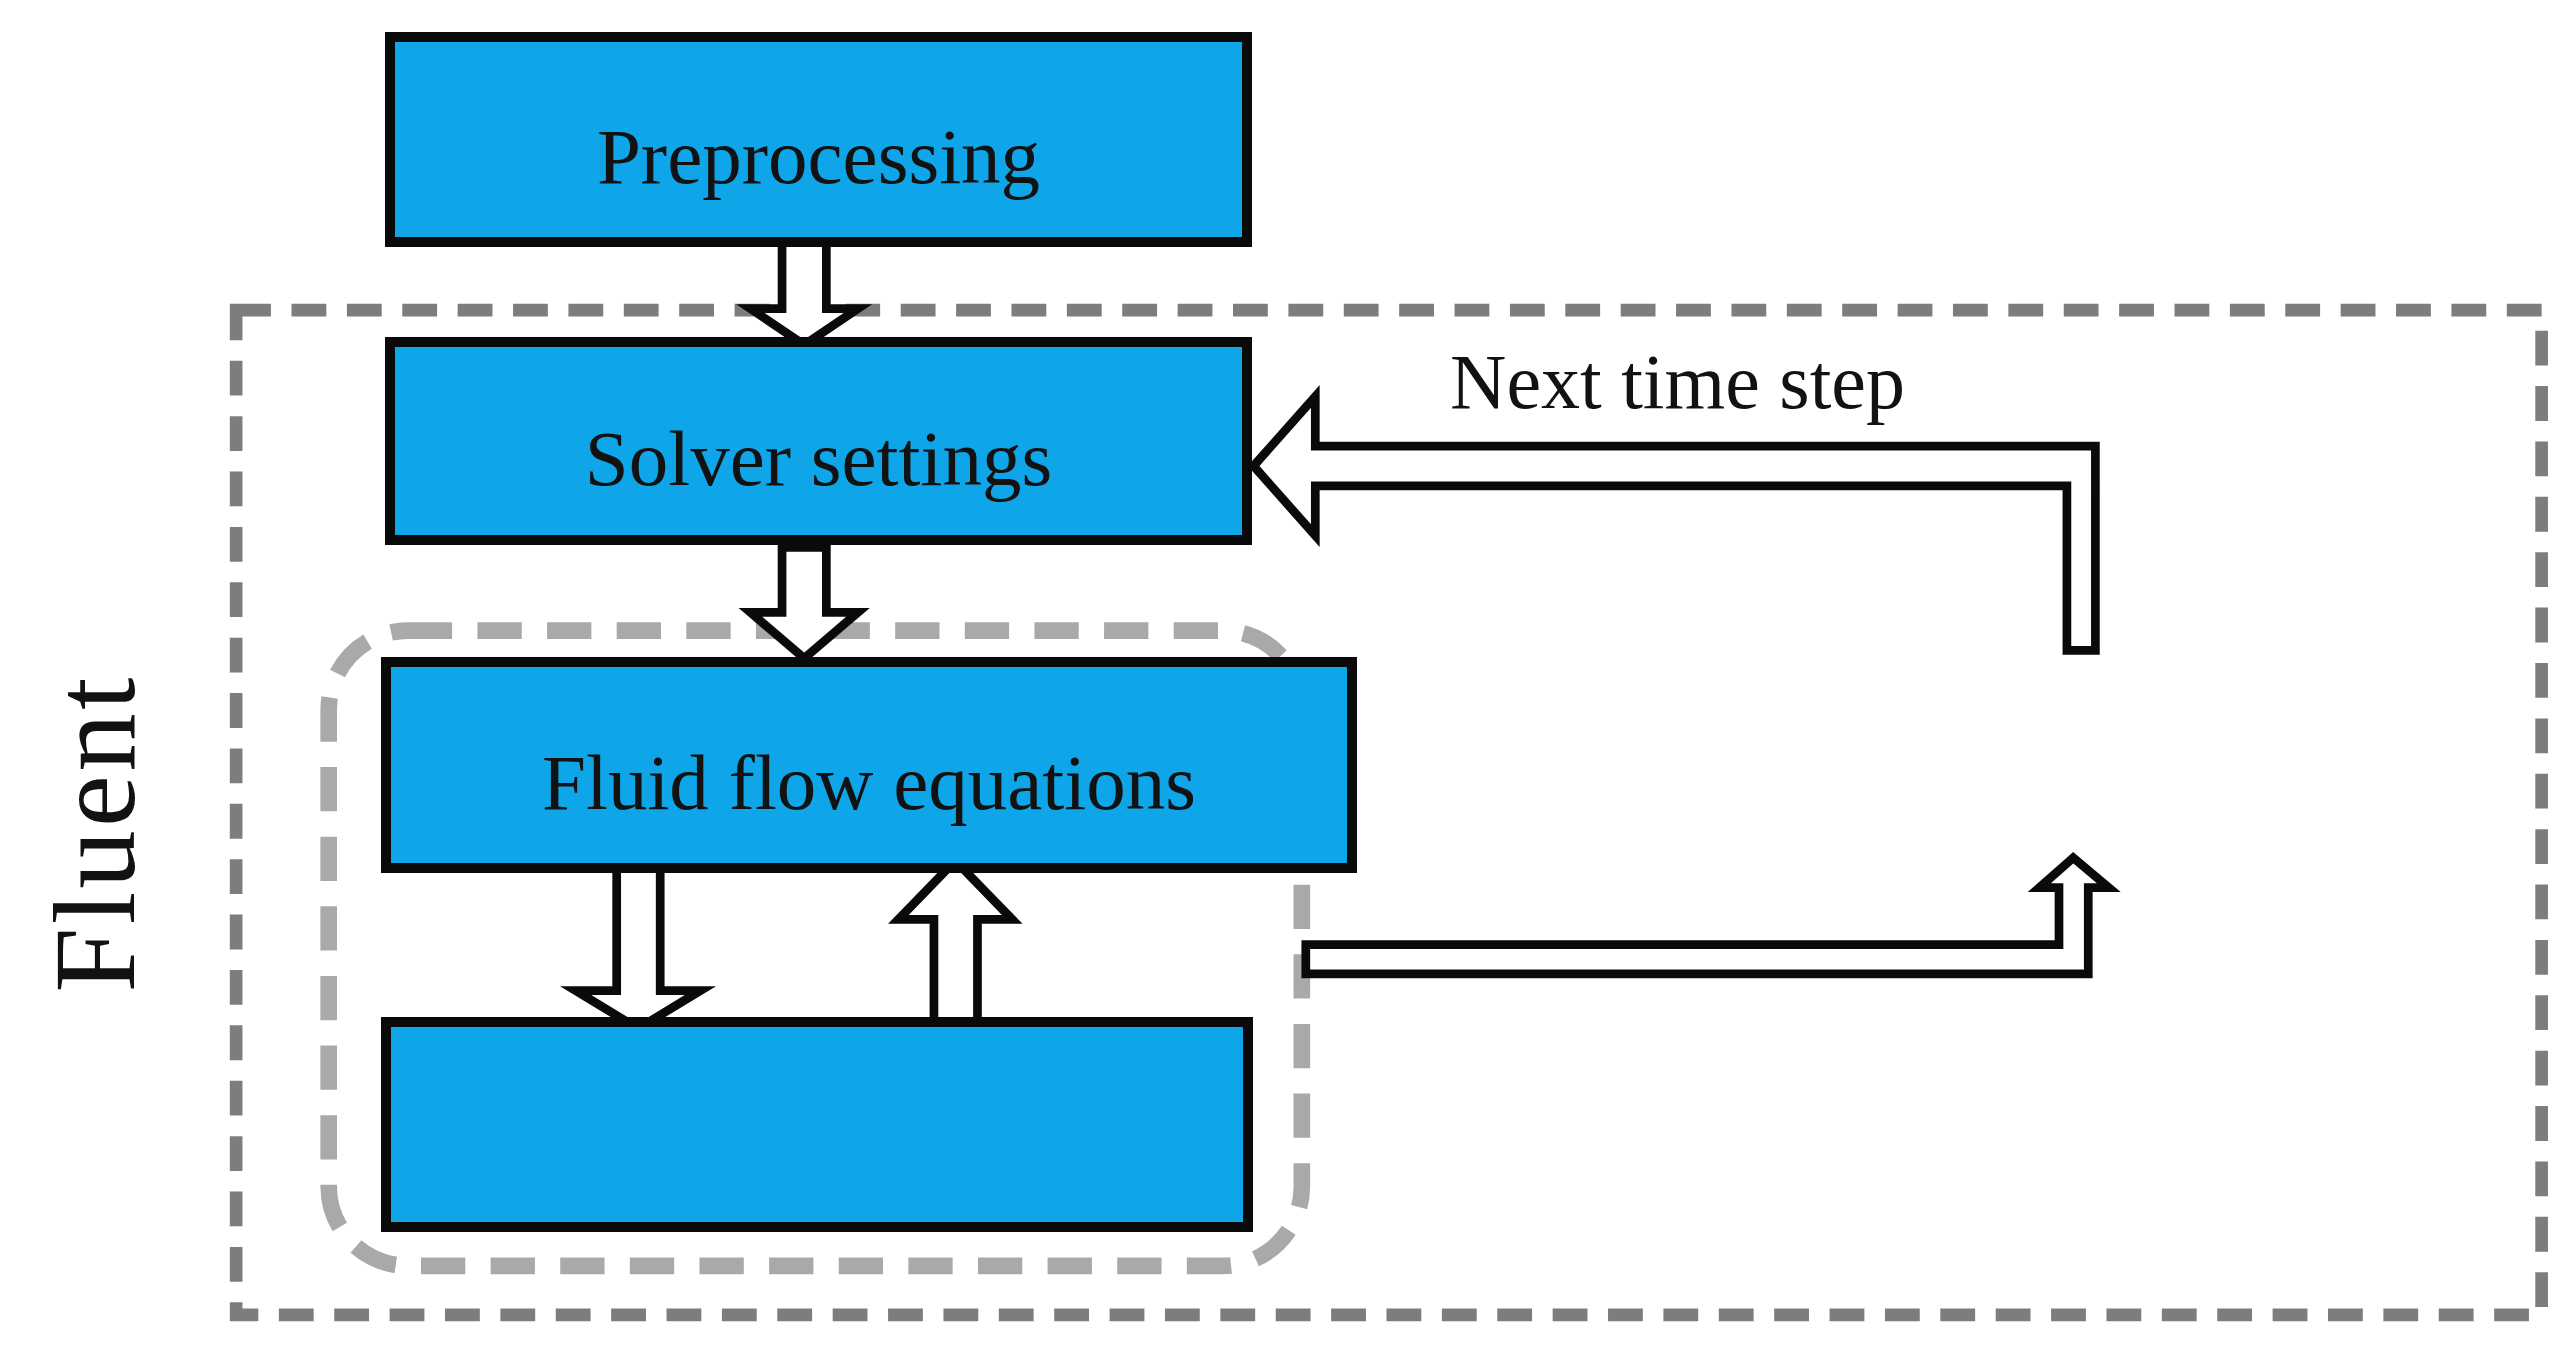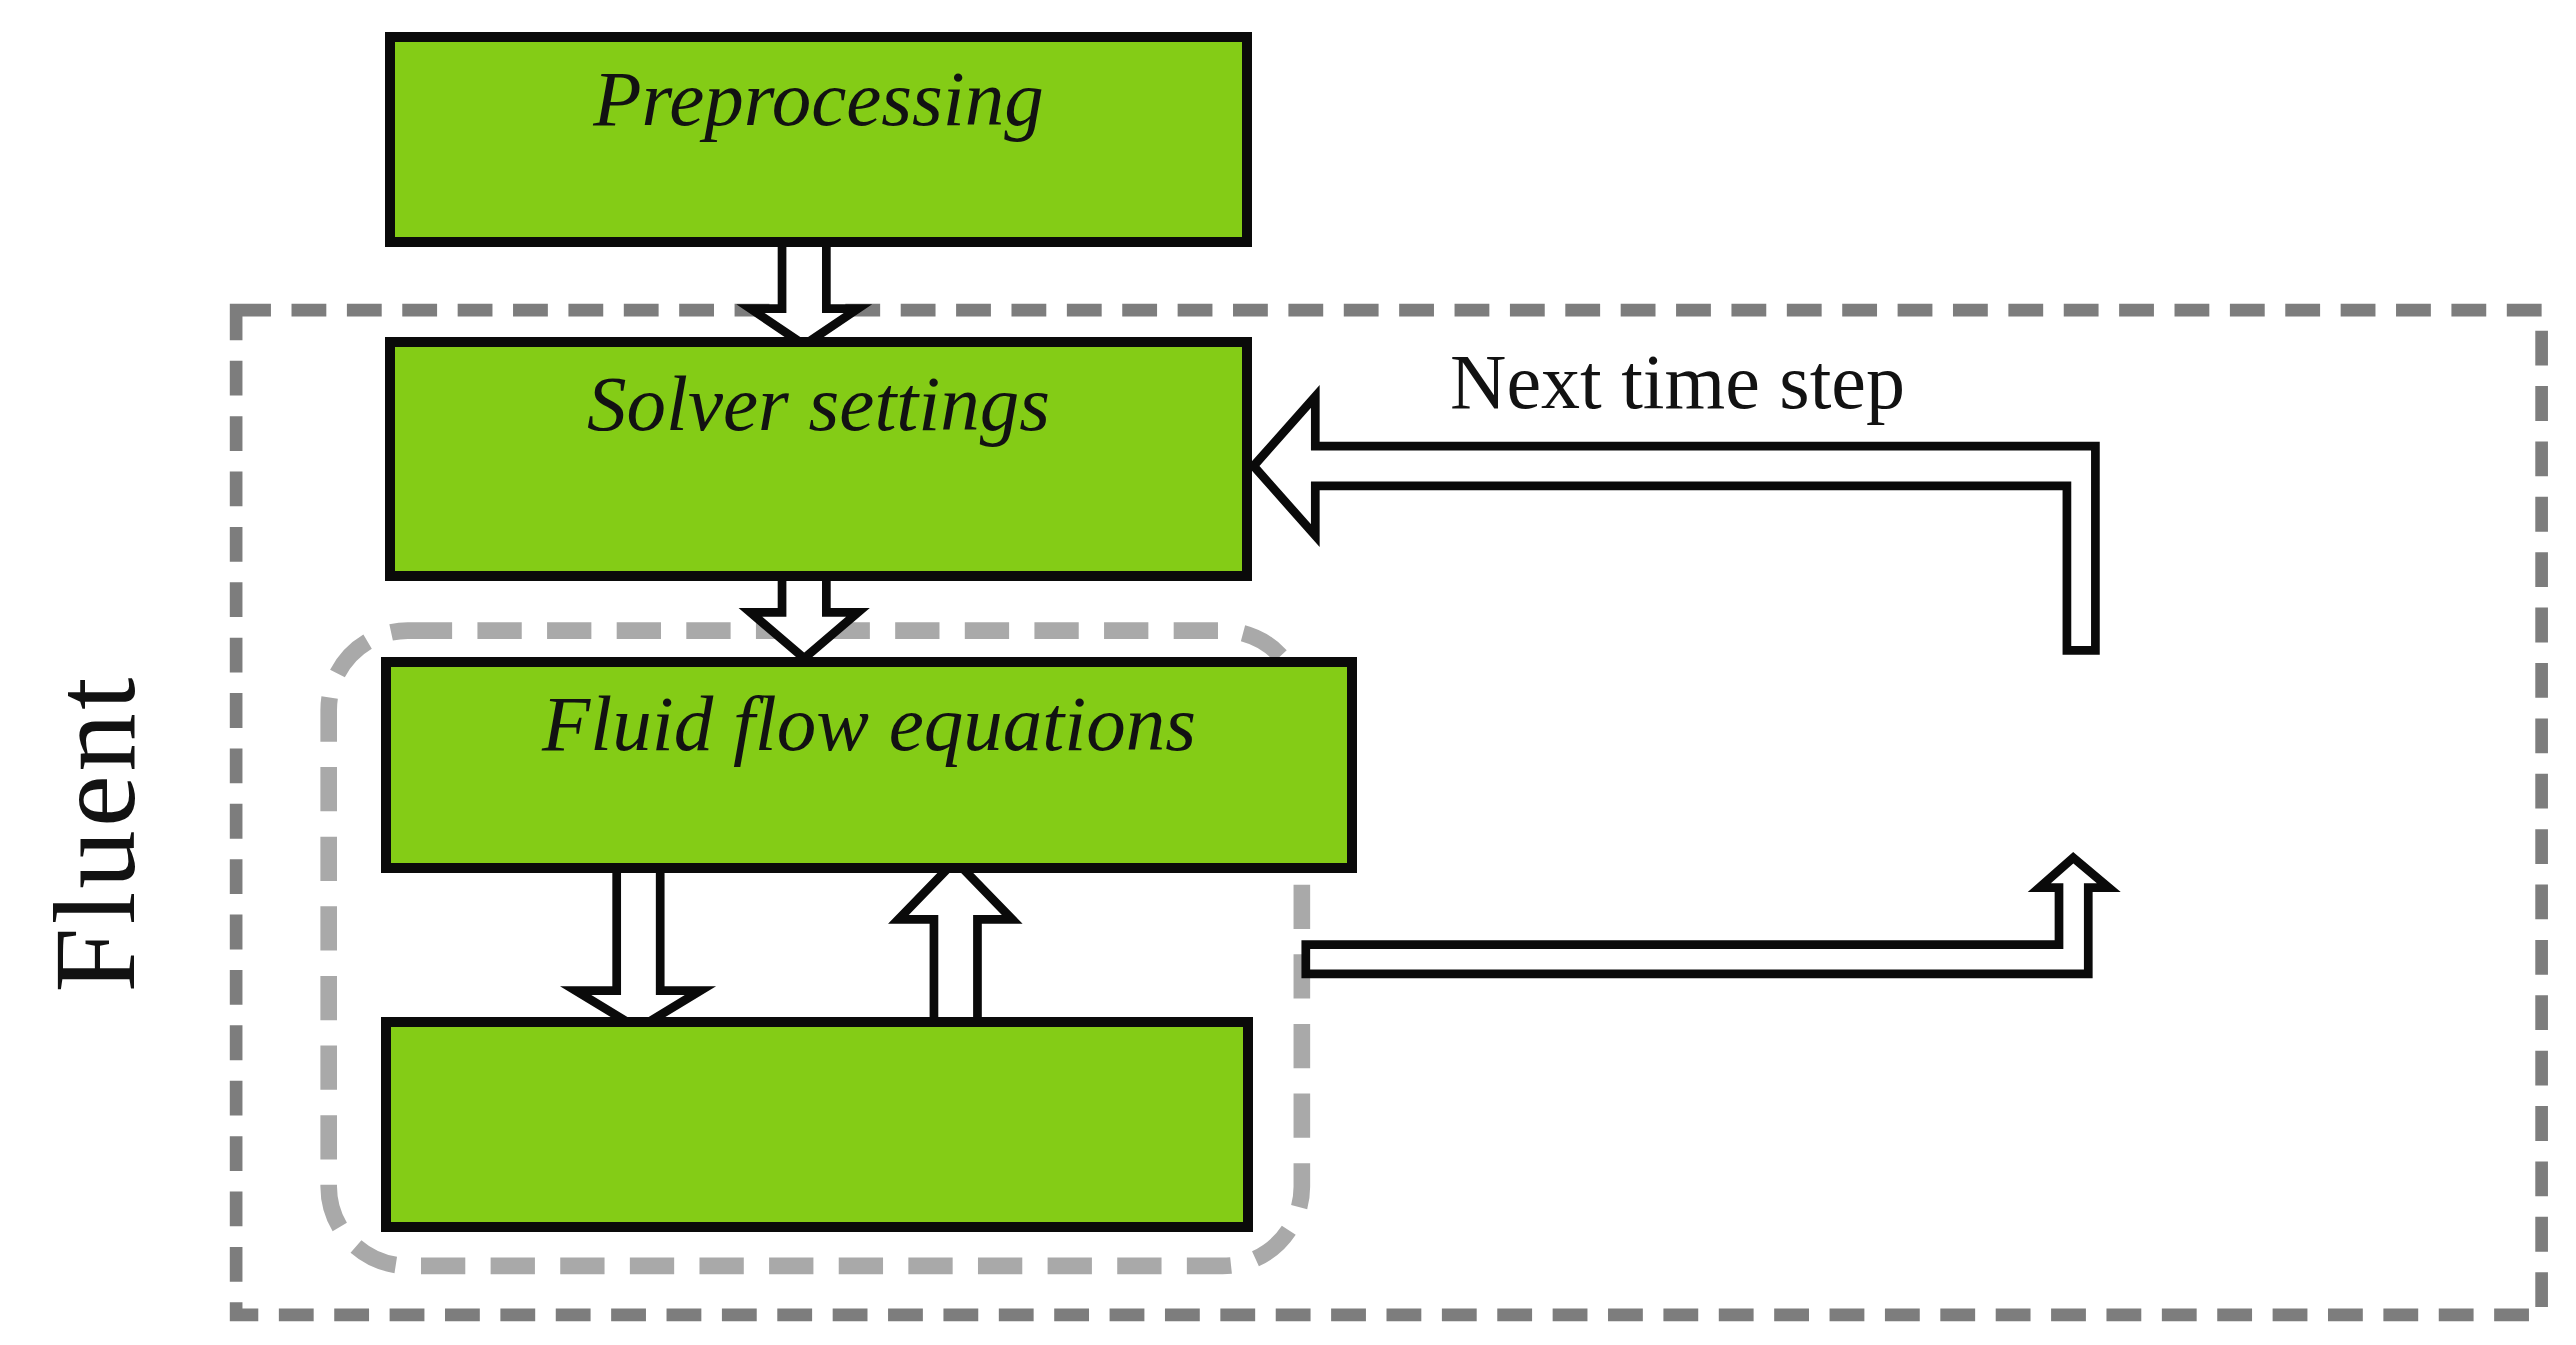--- a/index.html
+++ b/index.html
@@ -21,37 +21,36 @@
   #stage svg.canvas {
     position: absolute;
     left: 0; top: 0;
     width: 2576px;
     height: 1345px;
     z-index: 1;
   }
   .node {
     position: absolute;
     box-sizing: border-box;
-    background: #84cc16;
+    background: #0ea5e9;
     border: 10.3px solid #0a0a0a;
     display: flex;
-    align-items: flex-start;
+    align-items: center;
     justify-content: center;
     z-index: 2;
-    font-style: italic;
   }
   .node .label {
     font-size: 79px;
     line-height: 1;
     white-space: nowrap;
     color: #121212;
     transform: translateY(17.4px);
   }
   #node-preprocessing { left: 385px; top: 32px;  width: 867px; height: 215px; }
-  #node-solver        { left: 385px; top: 337px; width: 867px; height: 244px; }
+  #node-solver        { left: 385px; top: 337px; width: 867px; height: 208px; }
   #node-fluid         { left: 381px; top: 657px; width: 976px; height: 216px; }
   #node-empty         { left: 381px; top: 1017px; width: 872px; height: 215px; }
   #node-update        { left: 1627px; top: 645px; width: 884px; height: 218px; }
 
   .float-label {
     position: absolute;
     z-index: 2;
     font-size: 78px;
     line-height: 1;
     white-space: nowrap;

